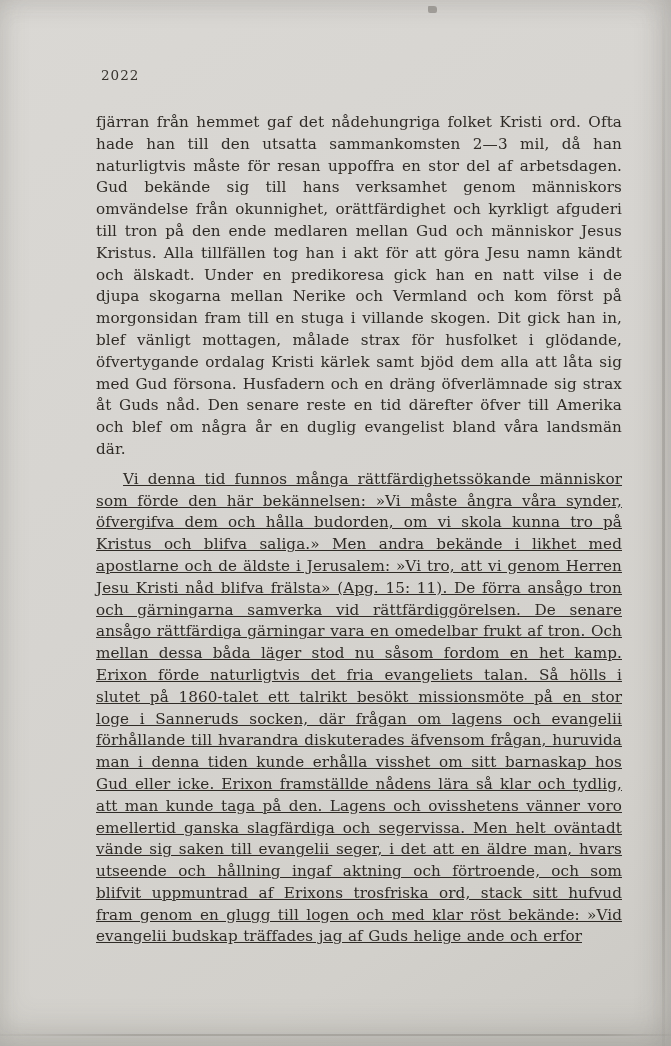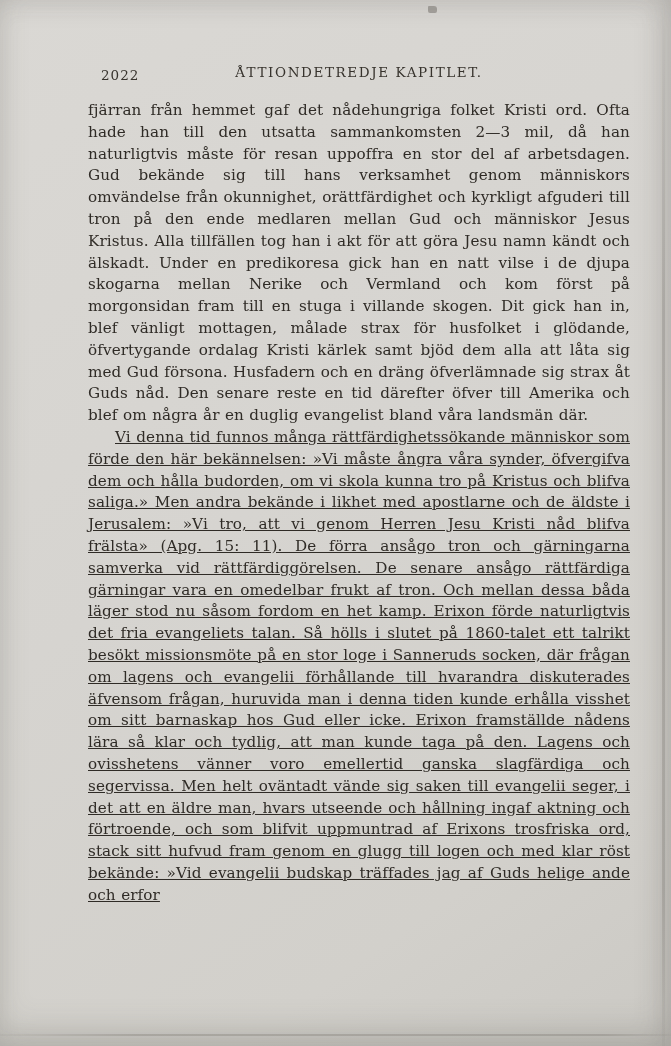--- a/index.html
+++ b/index.html
@@ -65,21 +65,21 @@
 
   .content {
     position: relative;
     box-sizing: border-box;
     padding: 64px 41px 0 88px;
   }
 
   .page-header {
     position: relative;
     height: 20px;
-    margin-bottom: 16px;
+    margin-bottom: 28px;
   }
 
   .page-number {
     position: absolute;
     left: 13px;
     top: 3px;
     font-size: 13.5px;
     letter-spacing: 1px;
     color: #37332d;
   }
@@ -95,42 +95,41 @@
 
   .page-body {
     font-size: 15.2px;
     line-height: 21.8px;
     text-align: justify;
     letter-spacing: 0.1px;
     word-spacing: 0.5px;
   }
 
   .para {
-    margin: 0;
+    margin: 8px;
   }
 
   .para.indented {
     text-indent: 27px;
     text-decoration: underline;
   }
 </style>
 </head>
 <body>
 
 <div class="scan-page">
 
   <div class="corner-mark"></div>
   <div class="edge-right"></div>
   <div class="edge-bottom"></div>
 
   <div class="content">
 
     <header class="page-header">
       <span class="page-number">2022</span>
-      <span class="chapter-title">ÅTTIONDETREDJE KAPITLET.</span>
     </header>
 
     <main class="page-body">
       <p class="para">fjärran från hemmet gaf det nådehungriga folket Kristi ord. Ofta hade han till den utsatta sammankomsten 2—3 mil, då han naturligtvis måste för resan uppoffra en stor del af arbetsdagen. Gud bekände sig till hans verksamhet genom människors omvändelse från okunnighet, orättfärdighet och kyrkligt afguderi till tron på den ende medlaren mellan Gud och människor Jesus Kristus. Alla tillfällen tog han i akt för att göra Jesu namn kändt och älskadt. Under en predikoresa gick han en natt vilse i de djupa skogarna mellan Nerike och Vermland och kom först på morgonsidan fram till en stuga i villande skogen. Dit gick han in, blef vänligt mottagen, målade strax för husfolket i glödande, öfvertygande ordalag Kristi kärlek samt bjöd dem alla att låta sig med Gud försona. Husfadern och en dräng öfverlämnade sig strax åt Guds nåd. Den senare reste en tid därefter öfver till Amerika och blef om några år en duglig evangelist bland våra landsmän där.</p>
       <p class="para indented">Vi denna tid funnos många rättfärdighetssökande människor som förde den här bekännelsen: »Vi måste ångra våra synder, öfvergifva dem och hålla budorden, om vi skola kunna tro på Kristus och blifva saliga.» Men andra bekände i likhet med apostlarne och de äldste i Jerusalem: »Vi tro, att vi genom Herren Jesu Kristi nåd blifva frälsta» (Apg. 15: 11). De förra ansågo tron och gärningarna samverka vid rättfärdiggörelsen. De senare ansågo rättfärdiga gärningar vara en omedelbar frukt af tron. Och mellan dessa båda läger stod nu såsom fordom en het kamp. Erixon förde naturligtvis det fria evangeliets talan. Så hölls i slutet på 1860-talet ett talrikt besökt missionsmöte på en stor loge i Sanneruds socken, där frågan om lagens och evangelii förhållande till hvarandra diskuterades äfvensom frågan, huruvida man i denna tiden kunde erhålla visshet om sitt barnaskap hos Gud eller icke. Erixon framställde nådens lära så klar och tydlig, att man kunde taga på den. Lagens och ovisshetens vänner voro emellertid ganska slagfärdiga och segervissa. Men helt oväntadt vände sig saken till evangelii seger, i det att en äldre man, hvars utseende och hållning ingaf aktning och förtroende, och som blifvit uppmuntrad af Erixons trosfriska ord, stack sitt hufvud fram genom en glugg till logen och med klar röst bekände: »Vid evangelii budskap träffades jag af Guds helige ande och erfor</p>
     </main>
 
   </div>
 </div>
 

